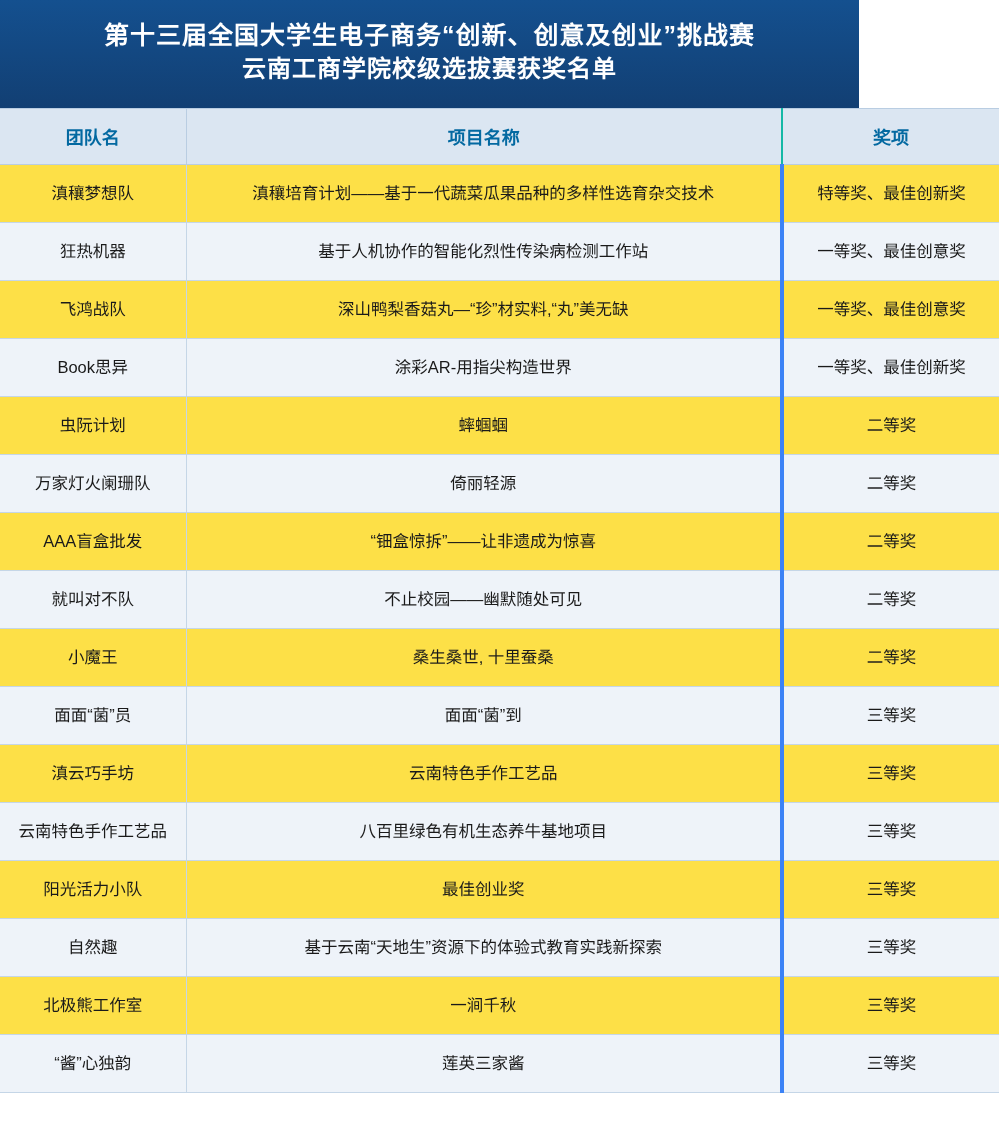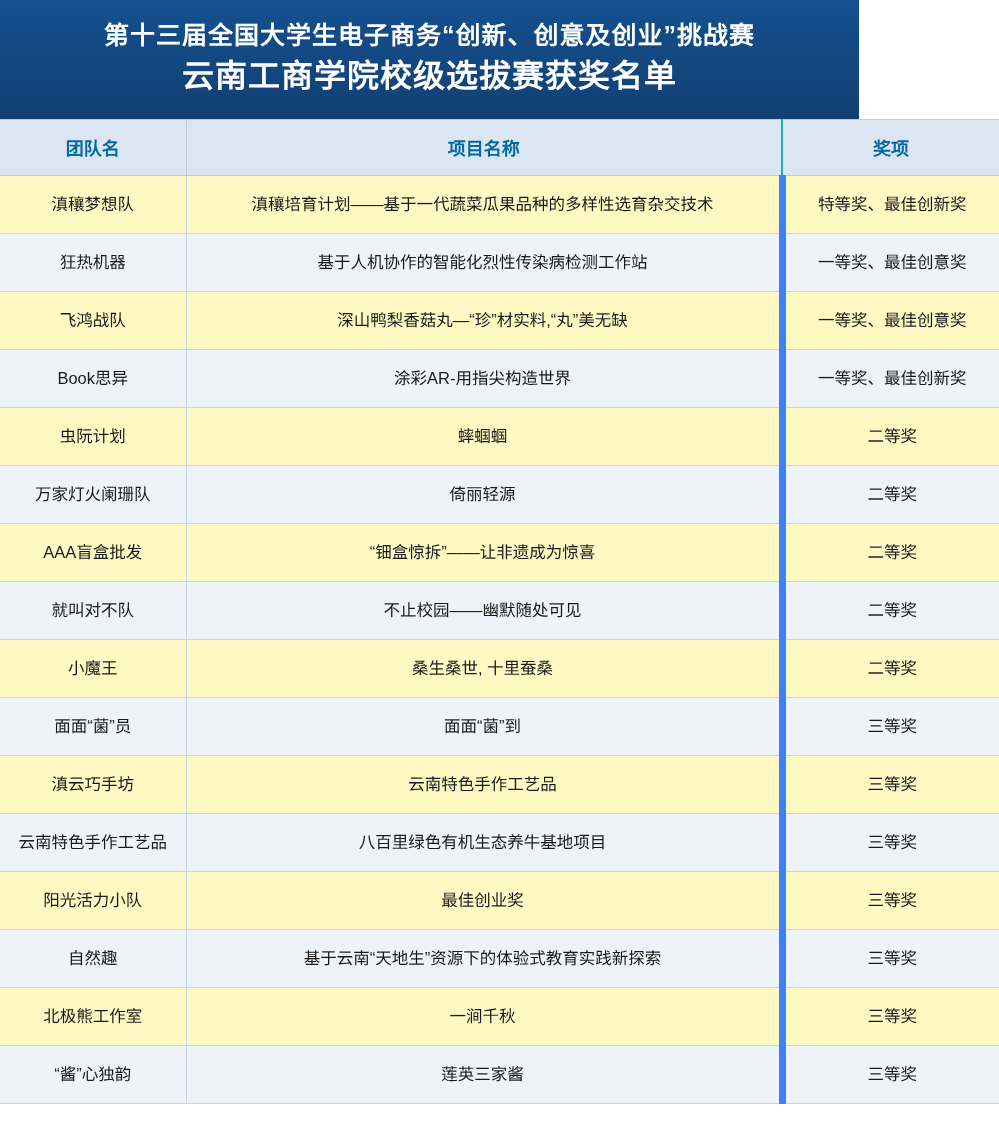--- a/index.html
+++ b/index.html
@@ -23,21 +23,21 @@
     padding: 18px 30px 20px 30px;
     text-align: center;
   }
   .banner .line {
     font-size: 25px;
     font-weight: bold;
     letter-spacing: 1px;
     line-height: 1.42;
     white-space: nowrap;
   }
-  .banner .line2 { font-size: 32px; }
+  .banner .line2 { font-size: 24px; font-family: Liberation Mono, monospace; }
 
   
   table.award-table {
     width: 100%;
     border-collapse: collapse;
     table-layout: fixed;
   }
   table.award-table col.c-team  { width: 186px; }
   table.award-table col.c-proj  { width: 596px; }
   table.award-table col.c-award { width: 217px; }
@@ -61,24 +61,24 @@
     height: 58px;
     font-size: 16.5px;
     color: #1a1a1a;
     text-align: center;
     vertical-align: middle;
     border-bottom: 1px solid #c5d6e7;
     padding: 4px 6px;
     line-height: 1.35;
   }
   table.award-table td.team  { border-right: 1px solid #c5d6e7; }
-  table.award-table td.award { border-left: 7px solid #3b82f6; }
+  table.award-table td.award { border-left: 4px solid #3b82f6; }
 
   table.award-table tr.alt td { background: #eef3f9; }
-  table.award-table tr.plain td { background: #fef9c3; }
+  table.award-table tr.plain td { background: #fde047; }
   table.award-table tr:last-child td { border-bottom: 1px solid #c5d6e7; }
   .nowrapish { white-space: nowrap; }
 </style>
 </head>
 <body>
 
 <div class="sheet">
 
   <div class="banner">
     <div class="line line1">第十三届全国大学生电子商务“创新、创意及创业”挑战赛</div>

